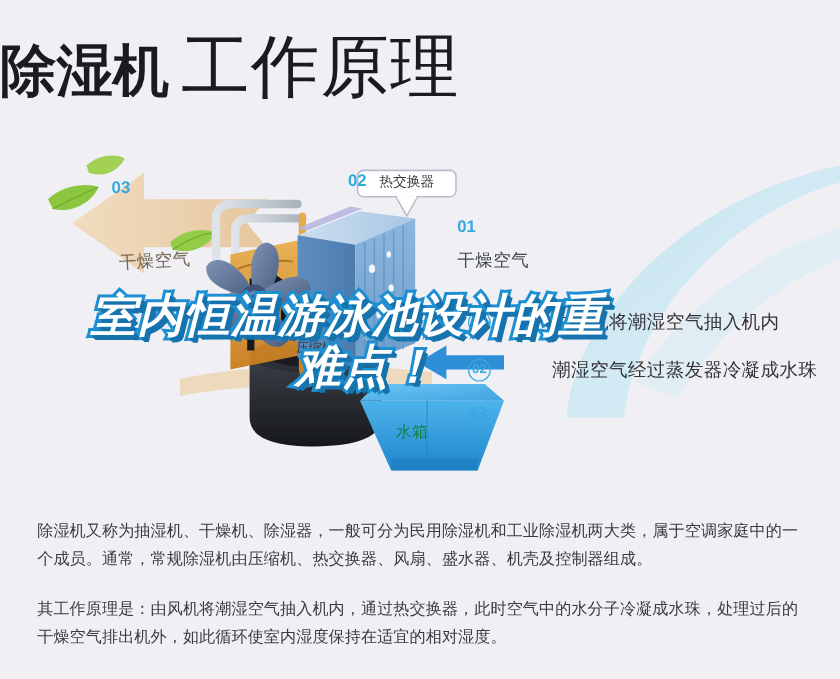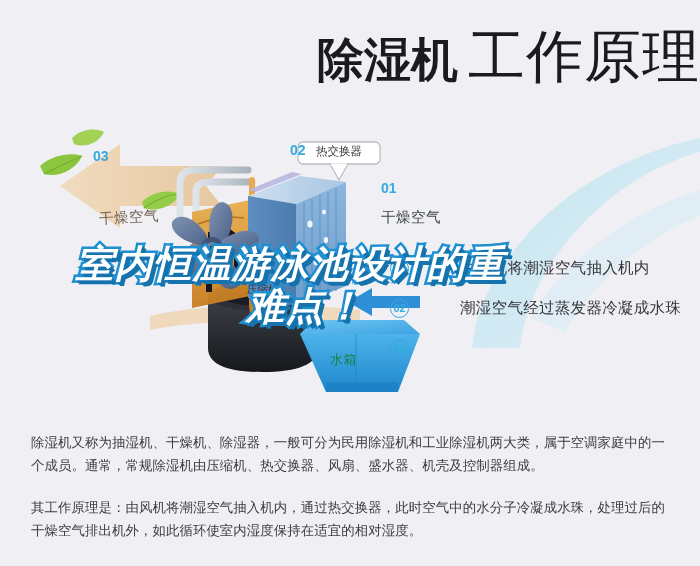--- a/index.html
+++ b/index.html
@@ -21,21 +21,21 @@
     height: 566px;
     background: #f0f0f4;
   }
 
   
   .title-row {
     position: absolute;
     top: 28px;
     left: 0;
     width: 700px;
-    text-align: right;
+    text-align: left;
     white-space: nowrap;
     color: #1b1b1f;
     line-height: 1;
   }
   .title-a {
     font-size: 47px;
     font-weight: 700;
     letter-spacing: 0px;
     vertical-align: baseline;
   }

